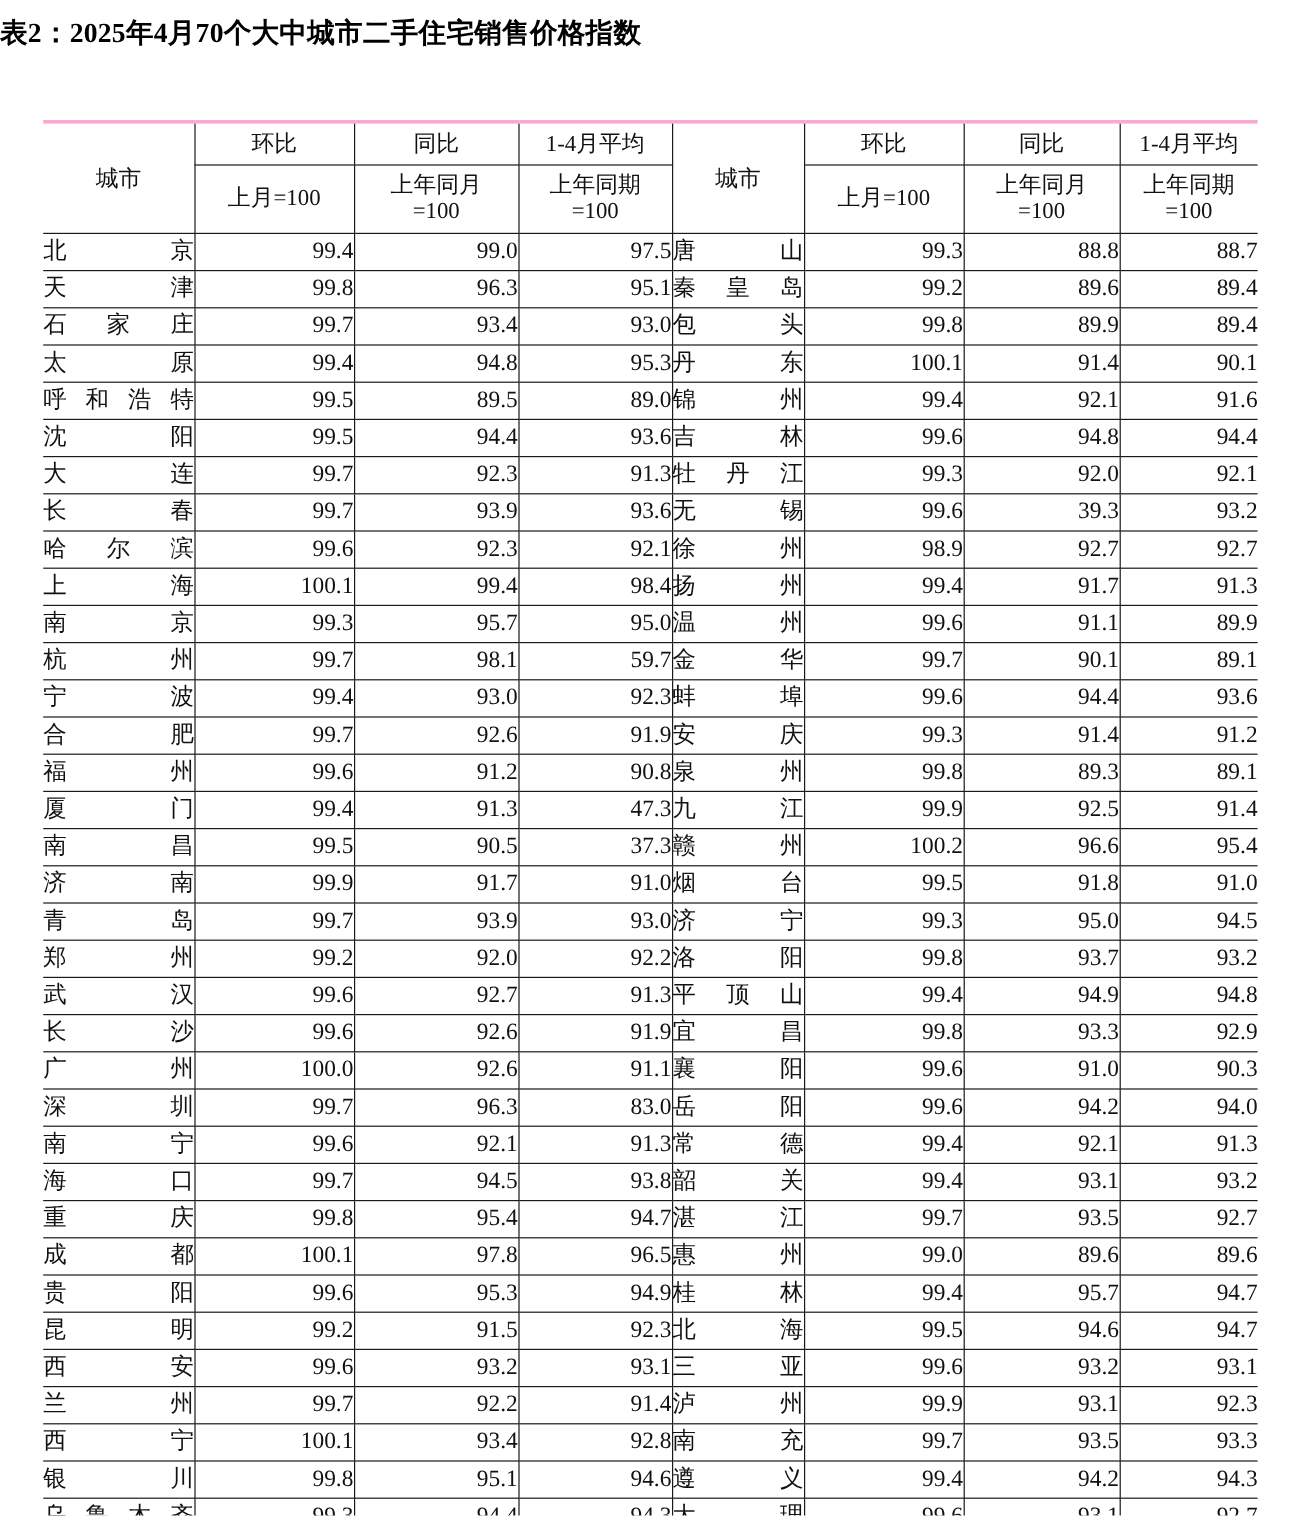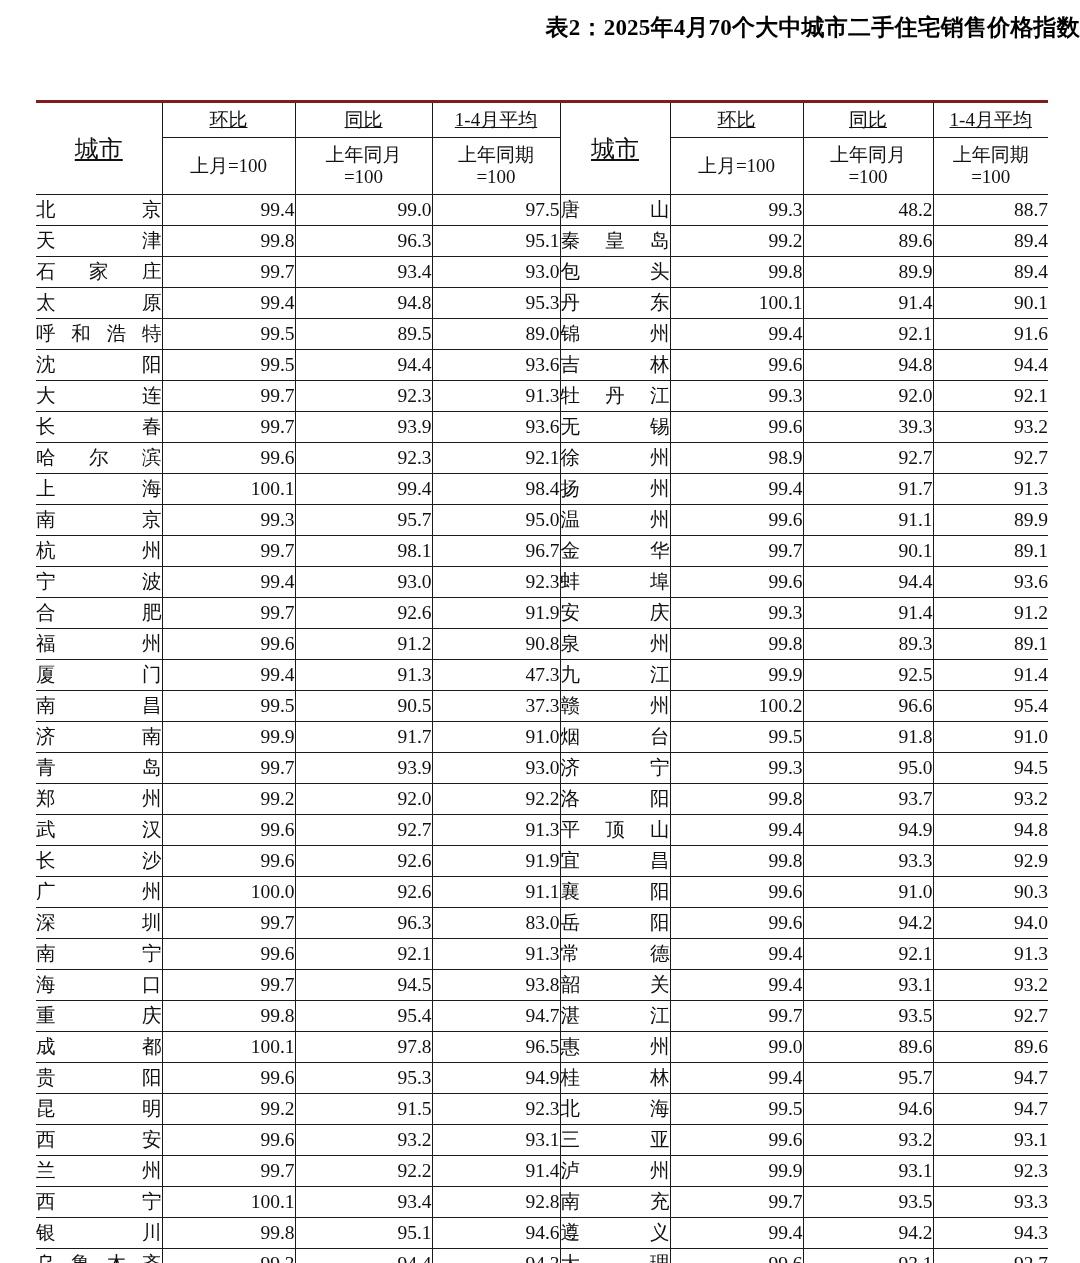--- a/index.html
+++ b/index.html
@@ -16,21 +16,21 @@
   }
 
   .page {
     position: relative;
     width: 1080px;
     height: 1263px;
     box-sizing: border-box;
   }
 
   .title {
-    text-align: right;
+    text-align: left;
     font-size: 23px;
     font-weight: bold;
     letter-spacing: 0.2px;
     padding-top: 14px;
     line-height: 1.2;
     color: #000;
   }
 
   .table-wrap {
     position: absolute;
@@ -48,32 +48,32 @@
 
   table.idx th,
   table.idx td {
     border: 1px solid #1a1a1a;
     padding: 0;
     font-weight: normal;
     color: #111;
   }
 
   
-  table.idx tr.hdr-top > th { border-top: 3px solid #7f1d1d; text-decoration: underline; }
+  table.idx tr.hdr-top > th { border-top: 3px solid #f9a8d4; }
   table.idx tbody tr:last-child > td { border-bottom: 3px solid #000; }
 
   
   table.idx tr > *:first-child { border-left: none; }
   table.idx tr > *:last-child { border-right: none; }
 
   
   .h-city {
     text-align: center;
     vertical-align: middle;
-    font-size: 24px;
+    font-size: 19px;
     height: 90px;
   }
   .h-period {
     text-align: center;
     vertical-align: middle;
     height: 34px;
     font-size: 19px;
   }
   .h-base {
     text-align: center;
@@ -172,21 +172,21 @@
         </tr>
       </thead>
       <tbody id="tbody">
           <tr>
             <td class="city">北京</td>
             <td class="num">99.4</td>
             <td class="num">99.0</td>
             <td class="num">97.5</td>
             <td class="city">唐山</td>
             <td class="num">99.3</td>
-            <td class="num">48.2</td>
+            <td class="num">88.8</td>
             <td class="num">88.7</td>
           </tr>
           <tr>
             <td class="city">天津</td>
             <td class="num">99.8</td>
             <td class="num">96.3</td>
             <td class="num">95.1</td>
             <td class="city">秦皇岛</td>
             <td class="num">99.2</td>
             <td class="num">89.6</td>
@@ -279,21 +279,21 @@
             <td class="num">95.0</td>
             <td class="city">温州</td>
             <td class="num">99.6</td>
             <td class="num">91.1</td>
             <td class="num">89.9</td>
           </tr>
           <tr>
             <td class="city">杭州</td>
             <td class="num">99.7</td>
             <td class="num">98.1</td>
-            <td class="num">96.7</td>
+            <td class="num">59.7</td>
             <td class="city">金华</td>
             <td class="num">99.7</td>
             <td class="num">90.1</td>
             <td class="num">89.1</td>
           </tr>
           <tr>
             <td class="city">宁波</td>
             <td class="num">99.4</td>
             <td class="num">93.0</td>
             <td class="num">92.3</td>

